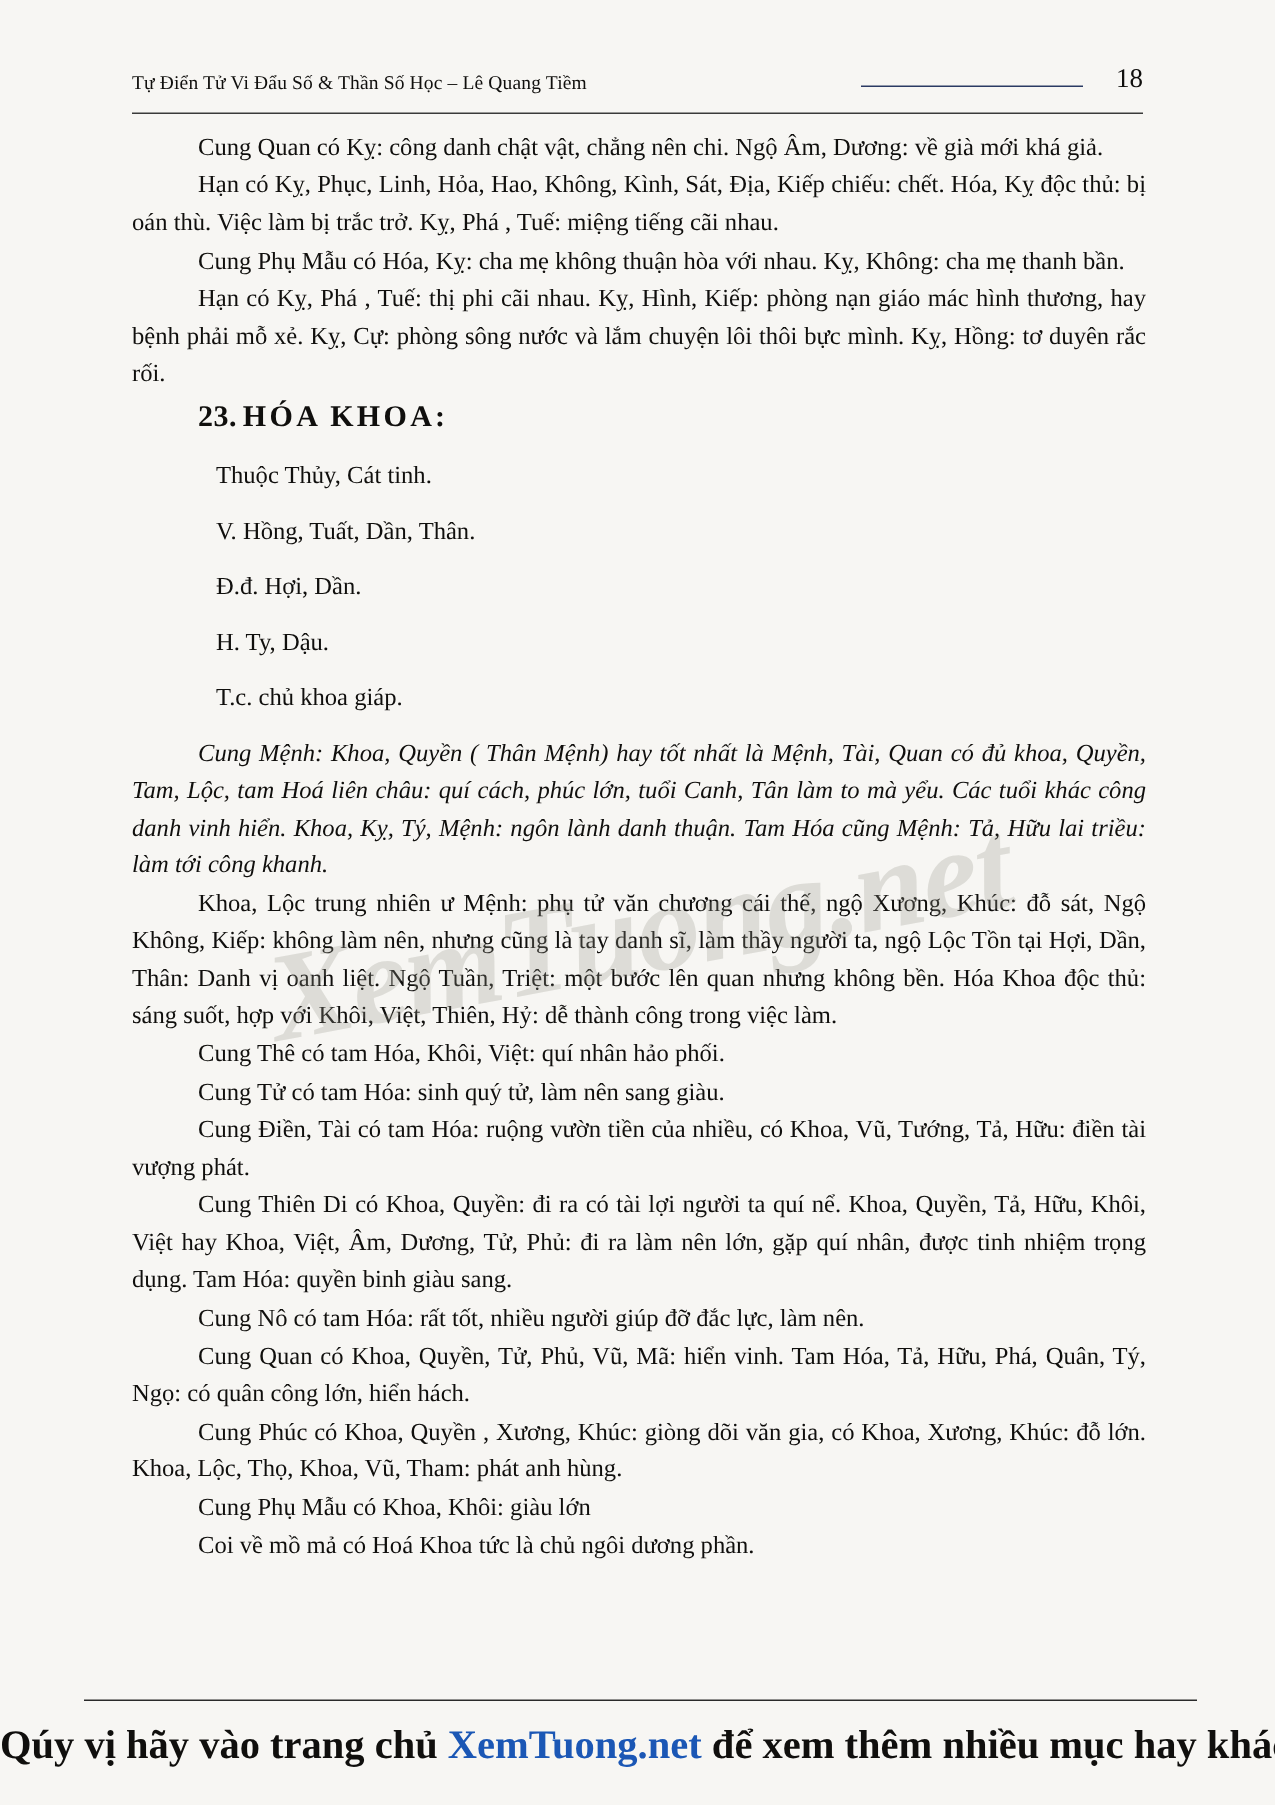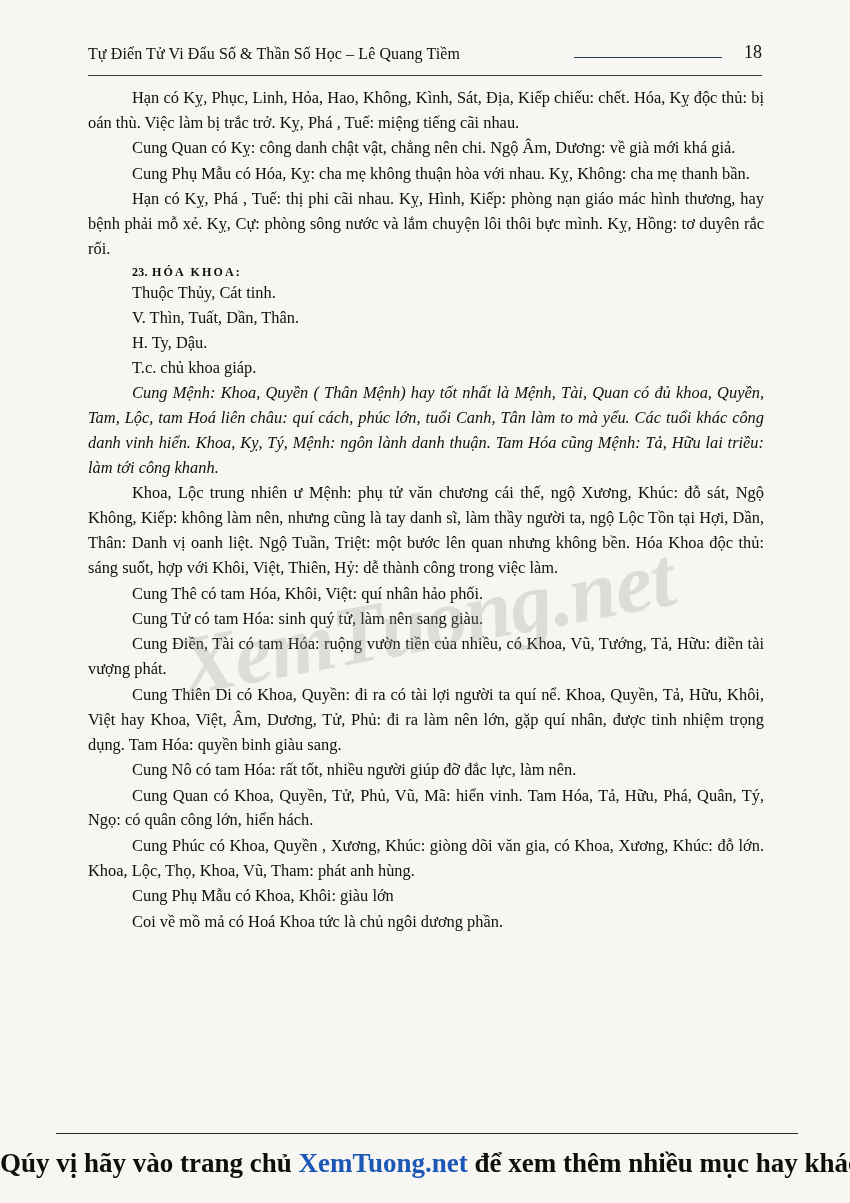--- a/index.html
+++ b/index.html
@@ -21,21 +21,21 @@
   .header {
     position: absolute;
     left: 88px;
     top: 42px;
     width: 674px;
     display: flex;
     align-items: flex-end;
     justify-content: space-between;
   }
   .header-title {
-    font-size: 16px;
+    font-size: 13px;
     letter-spacing: 0.1px;
     white-space: nowrap;
   }
   .header-right {
     display: flex;
     align-items: flex-end;
     gap: 18px;
   }
   .header-rule {
     width: 148px;
@@ -69,33 +69,33 @@
     text-justify: inter-word;
   }
   .body p {
     margin: 0 0 0.5px 0;
     text-indent: 44px;
   }
   .section-head {
     margin: 16px 0 2px 0;
     text-indent: 0;
     font-weight: bold;
-    font-size: 12px;
+    font-size: 20px;
     letter-spacing: 0.3px;
   }
   .section-head .num { margin-right: 4px; }
   .spaced { letter-spacing: 2.2px; }
 
   .attr-list {
     margin: 0;
     padding: 0;
   }
   .attr-list p {
     text-indent: 44px;
-    margin: 0;
+    margin: 12px;
   }
 
   .gap-top { margin-top: 5px; font-style: italic; }
 
   
   .watermark {
     position: absolute;
     left: 46px;
     top: 556px;
     width: 760px;
@@ -151,32 +151,33 @@
     <div class="header-title">Tự Điển Tử Vi Đẩu Số &amp; Thần Số Học – Lê Quang Tiềm</div>
     <div class="header-right">
       <div class="header-rule"></div>
       <div class="page-number">18</div>
     </div>
   </div>
   <div class="header-sep"></div>
 
   <div class="body">
 
+    <p>Cung Quan có Kỵ: công danh chật vật, chẳng nên chi. Ngộ Âm, Dương: về già mới khá giả.</p>
     <p>Hạn có Kỵ, Phục, Linh, Hỏa, Hao, Không, Kình, Sát, Địa, Kiếp chiếu: chết. Hóa, Kỵ độc thủ: bị oán thù. Việc làm bị trắc trở. Kỵ, Phá , Tuế: miệng tiếng cãi nhau.</p>
-    <p>Cung Quan có Kỵ: công danh chật vật, chẳng nên chi. Ngộ Âm, Dương: về già mới khá giả.</p>
     <p>Cung Phụ Mẫu có Hóa, Kỵ: cha mẹ không thuận hòa với nhau. Kỵ, Không: cha mẹ thanh bần.</p>
     <p>Hạn có Kỵ, Phá , Tuế: thị phi cãi nhau. Kỵ, Hình, Kiếp: phòng nạn giáo mác hình thương, hay bệnh phải mỗ xẻ. Kỵ, Cự: phòng sông nước và lắm chuyện lôi thôi bực mình. Kỵ, Hồng: tơ duyên rắc rối.</p>
 
     <p class="section-head">
       <span class="num">23.</span><span class="spaced">HÓA  KHOA:</span>
     </p>
 
     <div class="attr-list">
       <p>Thuộc Thủy, Cát tinh.</p>
-      <p>V. Thìn, Tuất, Dần, Thân.</p>
+      <p>V. Hồng, Tuất, Dần, Thân.</p>
+      <p>Đ.đ. Hợi, Dần.</p>
       <p>H. Ty, Dậu.</p>
       <p>T.c. chủ khoa giáp.</p>
     </div>
 
     <p class="gap-top">Cung Mệnh: Khoa, Quyền ( Thân Mệnh) hay tốt nhất là Mệnh, Tài, Quan có đủ khoa, Quyền, Tam, Lộc, tam Hoá liên châu: quí cách, phúc lớn, tuổi Canh, Tân làm to mà yểu. Các tuổi khác công danh vinh hiển. Khoa, Kỵ, Tý, Mệnh: ngôn lành danh thuận. Tam Hóa cũng Mệnh: Tả, Hữu lai triều: làm tới công khanh.</p>
     <p>Khoa, Lộc trung nhiên ư Mệnh: phụ tử văn chương cái thế, ngộ Xương, Khúc: đỗ sát, Ngộ Không, Kiếp: không làm nên, nhưng cũng là tay danh sĩ, làm thầy người ta, ngộ Lộc Tồn tại Hợi, Dần, Thân: Danh vị oanh liệt. Ngộ Tuần, Triệt: một bước lên quan nhưng không bền. Hóa Khoa độc thủ: sáng suốt, hợp với Khôi, Việt, Thiên, Hỷ: dễ thành công trong việc làm.</p>
     <p>Cung Thê có tam Hóa, Khôi, Việt: quí nhân hảo phối.</p>
     <p>Cung Tử có tam Hóa: sinh quý tử, làm nên sang giàu.</p>
     <p>Cung Điền, Tài có tam Hóa: ruộng vườn tiền của nhiều, có Khoa, Vũ, Tướng, Tả, Hữu: điền tài vượng phát.</p>
     <p>Cung Thiên Di có Khoa, Quyền: đi ra có tài lợi người ta quí nể. Khoa, Quyền, Tả, Hữu, Khôi, Việt hay Khoa, Việt, Âm, Dương, Tử, Phủ: đi ra làm nên lớn, gặp quí nhân, được tinh nhiệm trọng dụng. Tam Hóa: quyền binh giàu sang.</p>

